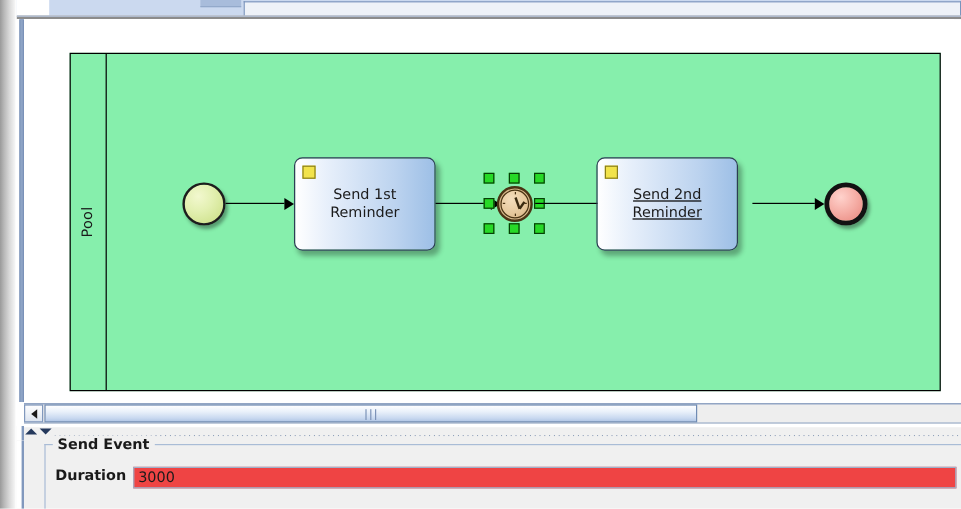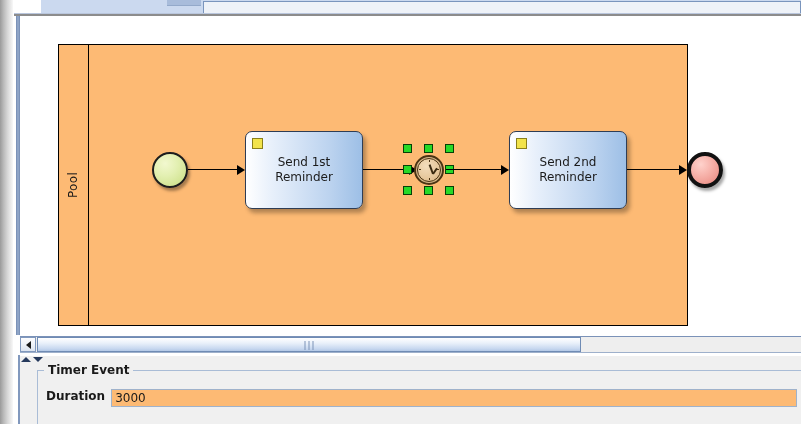--- a/index.html
+++ b/index.html
@@ -107,22 +107,22 @@
     position: absolute;
     left: 20px; top: 16px;
     width: 781px; height: 319px;
     background: #ffffff;
   }
 
   
   .pool {
     position: absolute;
     left: 58px; top: 44px;
-    width: 630px; height: 282px;
-    background: #fdba74;
+    width: 726px; height: 282px;
+    background: #86efac;
     border: 1px solid #000000;
     box-sizing: border-box;
   }
   .pool-header {
     position: absolute;
     left: 0; top: 0;
     width: 30px; height: 100%;
     border-right: 1px solid #000000;
     box-sizing: border-box;
     display: flex;
@@ -169,21 +169,21 @@
     border: 1px solid #2e3d55;
     border-radius: 7px;
     box-sizing: border-box;
     background: linear-gradient(to right, #ffffff 0%, #e8f0fb 22%, #bcd3ef 72%, #9dbfe6 100%);
     box-shadow: 3px 4px 4px rgba(0,0,0,0.30);
     display: flex;
     align-items: center;
     justify-content: center;
   }
   .task-1 { left: 156px; top: 86px; }
-  .task-2 { left: 420px; top: 86px; }
+  .task-2 { left: 408px; top: 86px; text-decoration: underline; }
   .task-label {
     text-align: center;
     font-size: 12px;
     line-height: 15px;
     color: #1b1b1b;
     white-space: pre-line;
   }
   .task-marker {
     position: absolute;
     left: 6px; top: 6px;
@@ -390,21 +390,21 @@
   }
   .field-label {
     font-size: 12px;
     font-weight: bold;
     color: #1a1a1a;
     white-space: nowrap;
   }
   .field-input {
     flex: 1;
     height: 18px;
-    background: #fdba74;
+    background: #ef4444;
     border: 1px solid #9fb2cb;
     box-sizing: border-box;
     font-family: "DejaVu Sans", sans-serif;
     font-size: 12px;
     color: #1a1a1a;
     padding: 0 3px;
     line-height: 16px;
     outline: none;
   }
 </style>
@@ -504,21 +504,21 @@
 
   <div class="splitter">
     <div class="split-dots" style="left:30px; top:4px;"></div>
   </div>
   <div class="split-left-rail"></div>
   <div class="split-btn split-btn-up"></div>
   <div class="split-btn split-btn-down"></div>
 
   <div class="props">
     <div class="group">
-      <span class="group-title">Timer Event</span>
+      <span class="group-title">Send Event</span>
       <div class="field-row">
         <span class="field-label">Duration</span>
         <input class="field-input" type="text" value="3000" style="">
       </div>
     </div>
   </div>
   <div class="props-left-rail"></div>
 
 </div>
 

